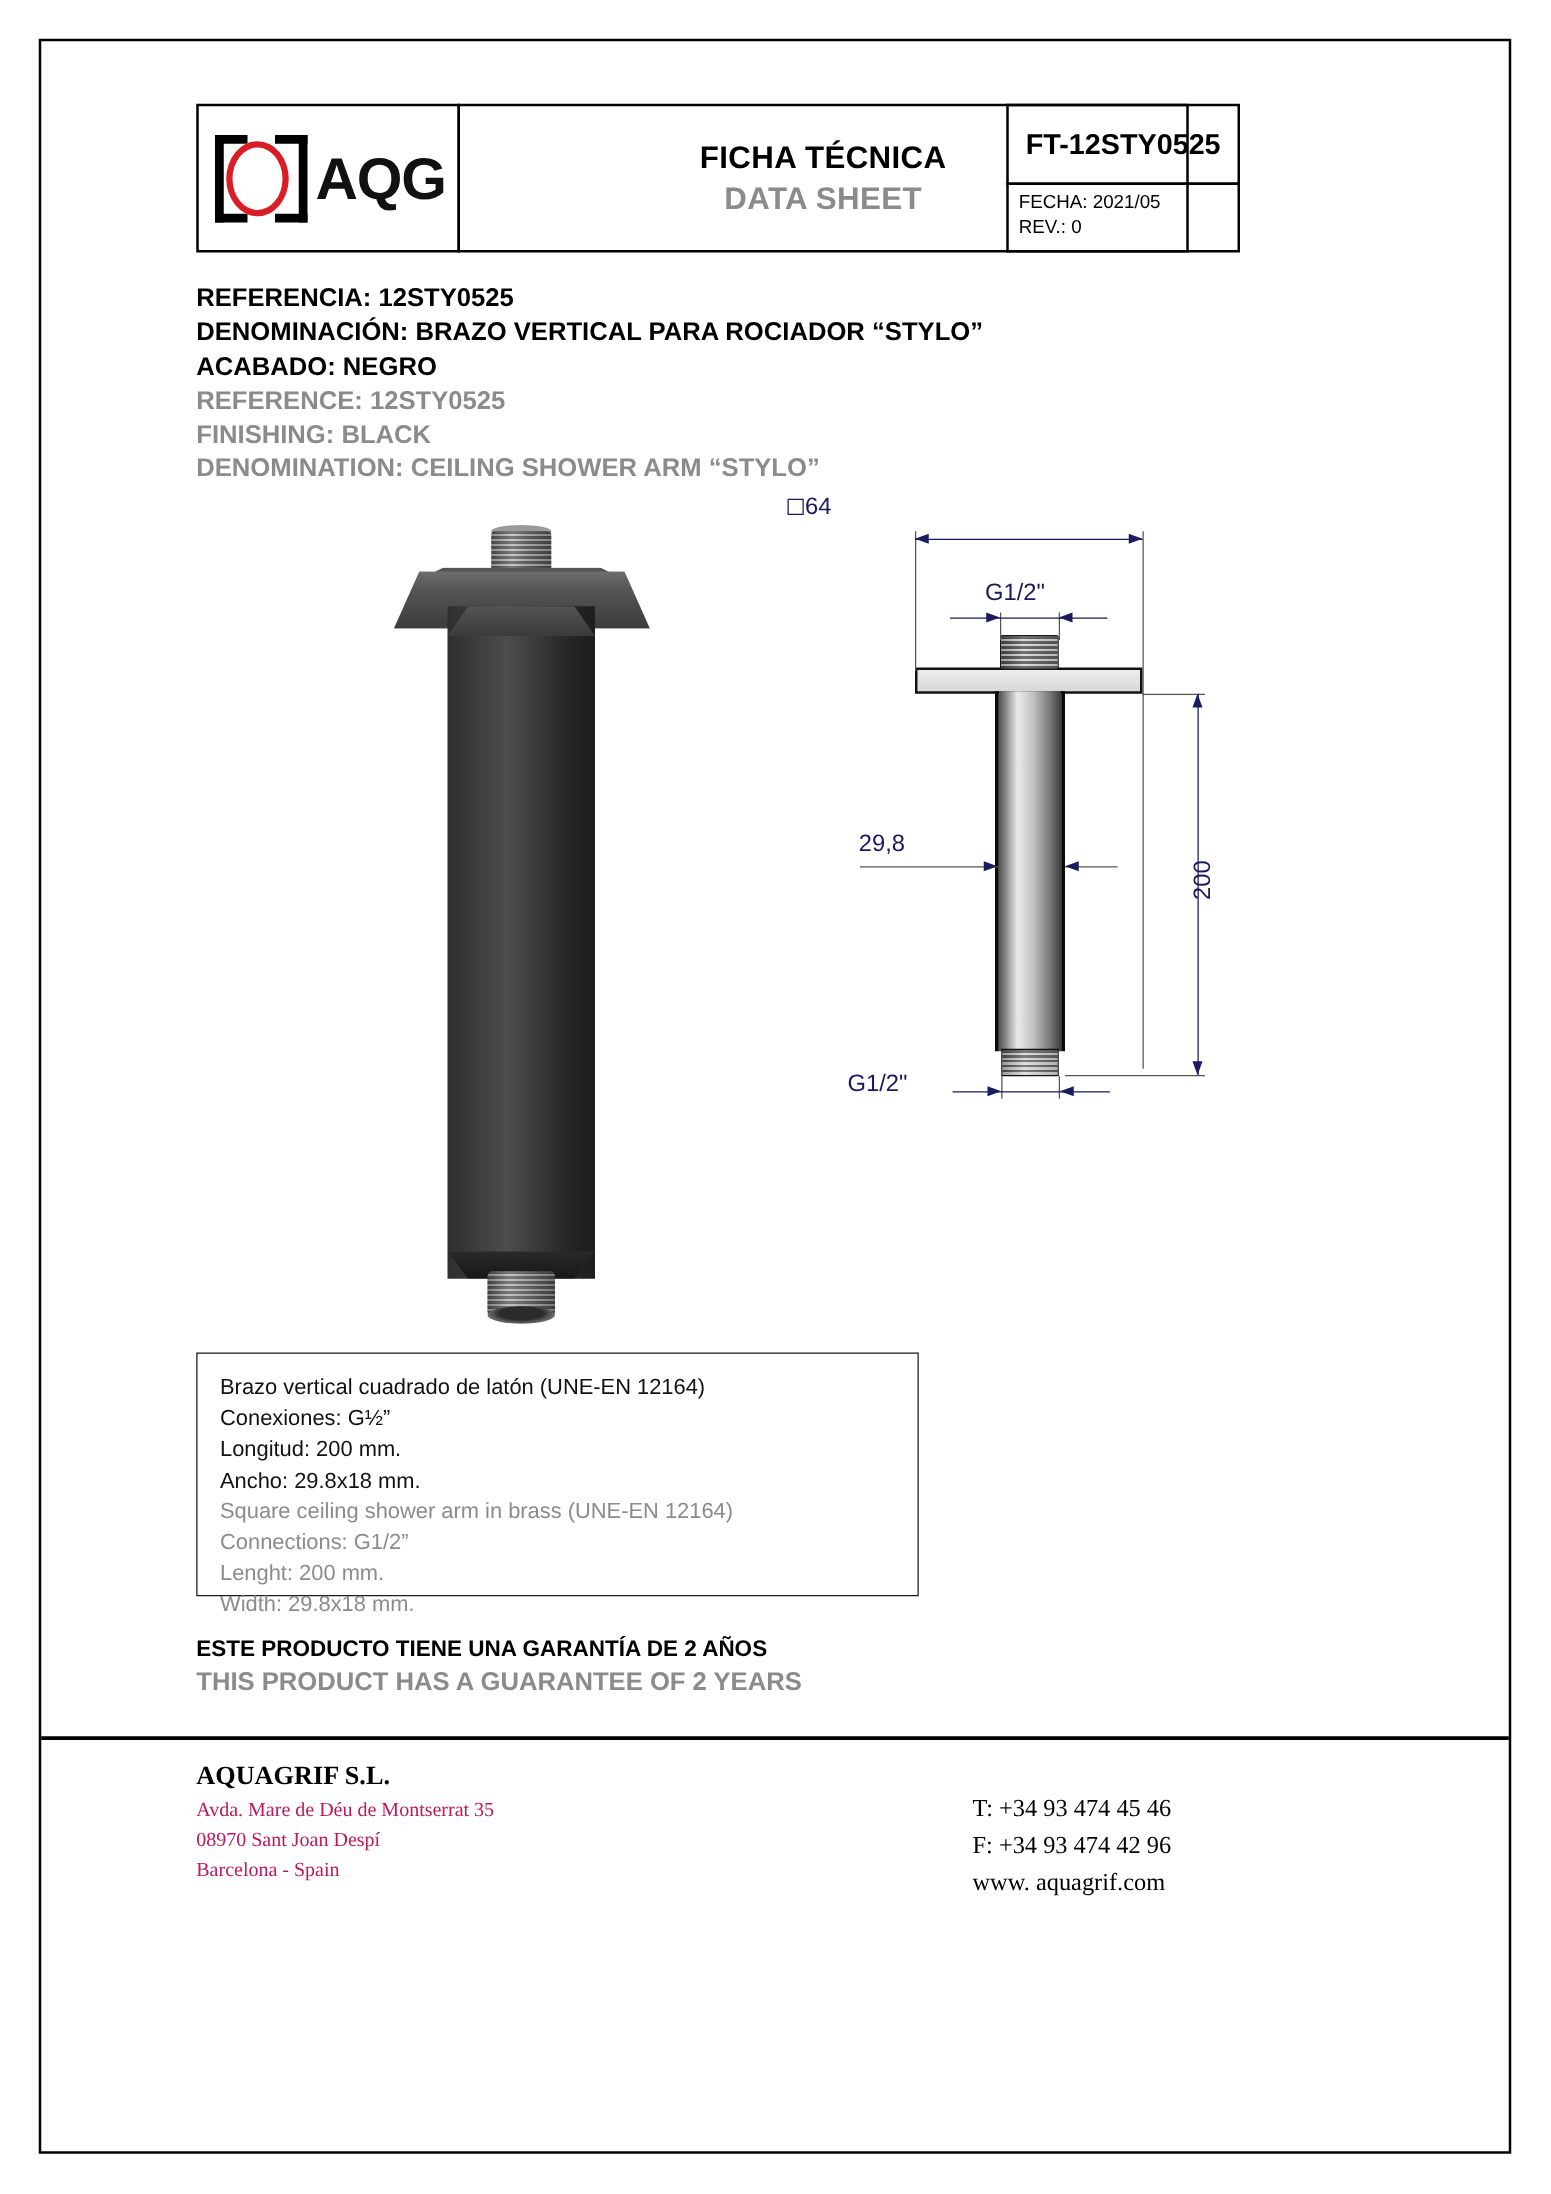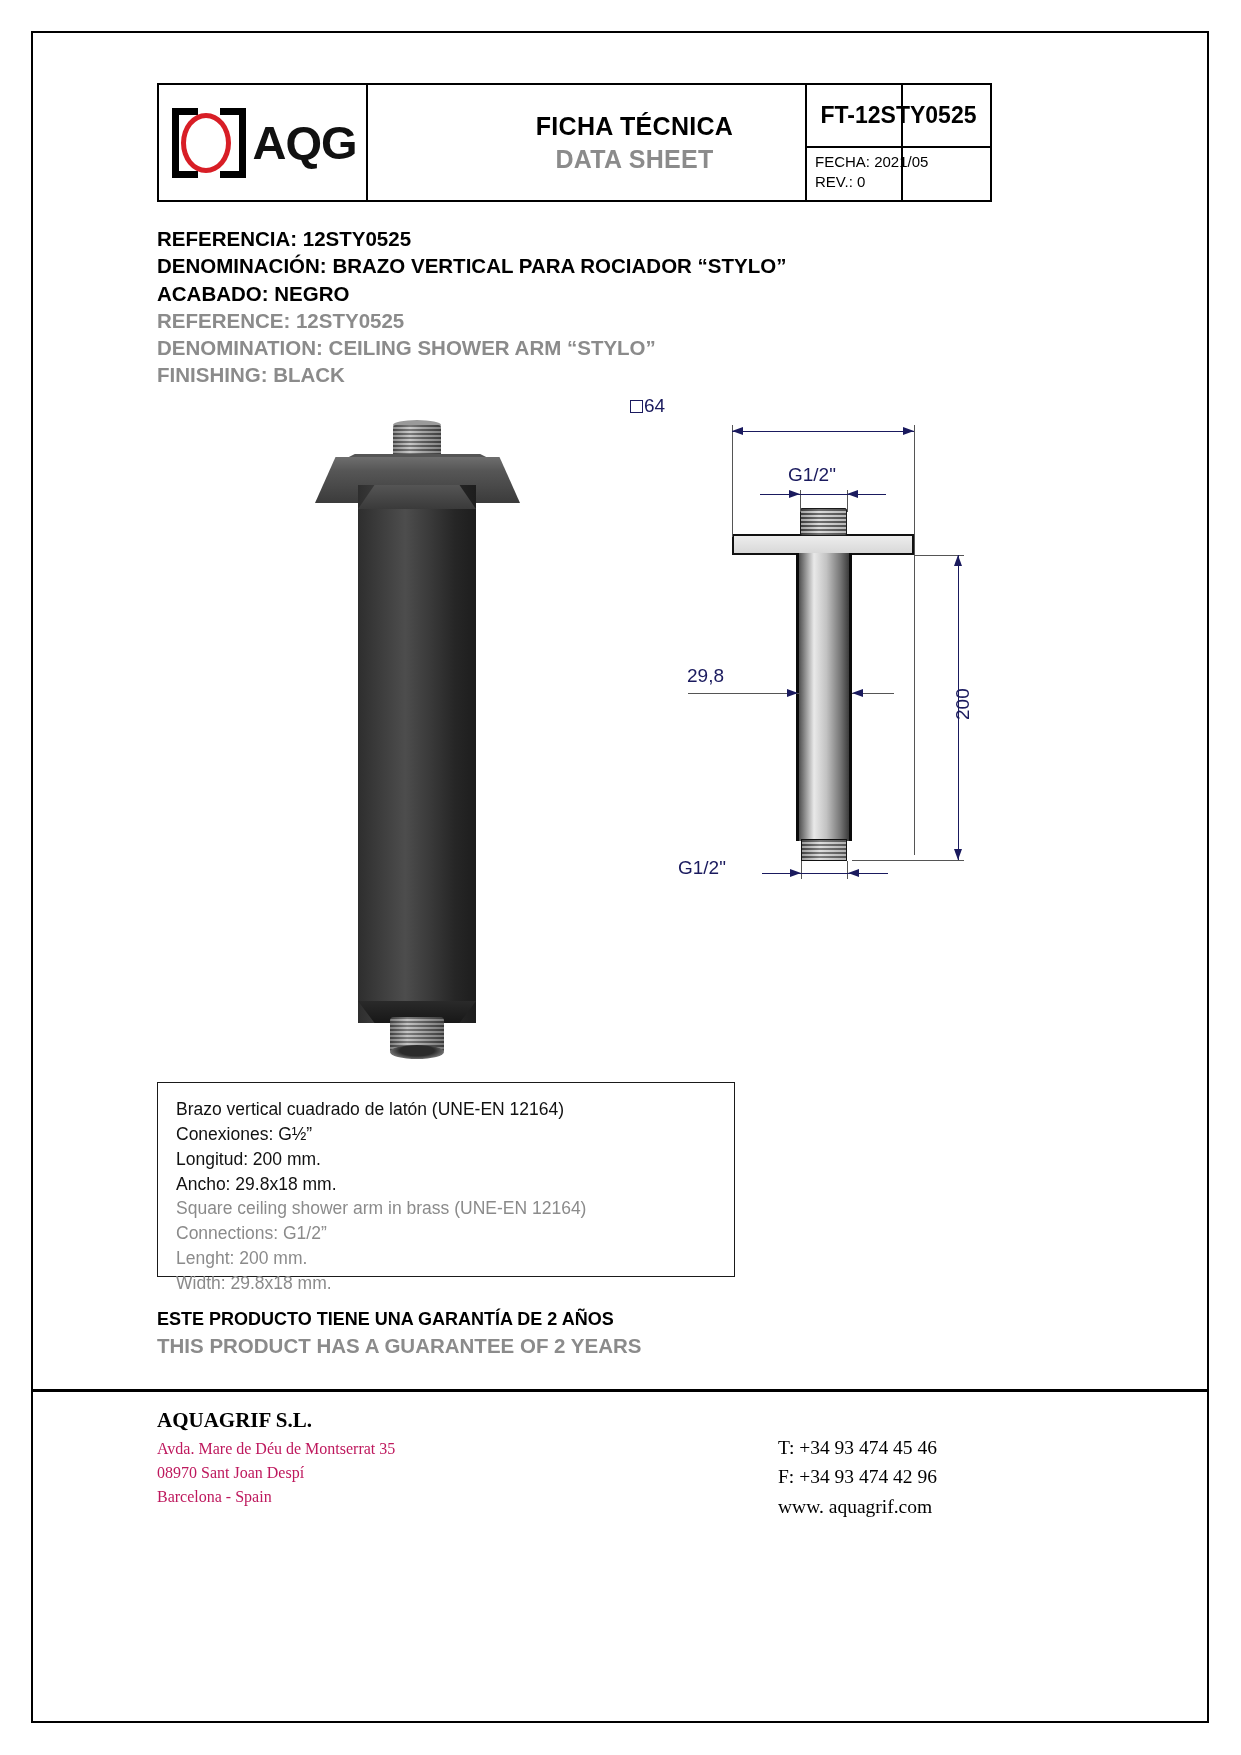--- a/index.html
+++ b/index.html
@@ -3,21 +3,21 @@
 <meta charset="utf-8">
 <style>
   html,body{margin:0;padding:0;background:#fff;}
   body{width:1241px;height:1755px;font-family:"Liberation Sans",sans-serif;position:relative;overflow:hidden;}
 
   .page-border{position:absolute;left:31px;top:31px;width:1178px;height:1692px;border:2px solid #000;box-sizing:border-box;}
 
   
   .header-table{position:absolute;left:157px;top:83px;width:833px;height:119px;box-sizing:border-box;}
   .hdr-logo-cell{position:absolute;left:0;top:0;width:211px;height:119px;border:2px solid #000;box-sizing:border-box;display:flex;align-items:center;justify-content:center;}
-  .hdr-title-cell{position:absolute;left:209px;top:0;width:537px;height:119px;border:2px solid #000;box-sizing:border-box;display:flex;flex-direction:column;align-items:center;justify-content:center;}
+  .hdr-title-cell{position:absolute;left:209px;top:0;width:585px;height:119px;border:2px solid #000;box-sizing:border-box;display:flex;flex-direction:column;align-items:center;justify-content:center;}
   .hdr-code-cell{position:absolute;left:648px;top:0;width:187px;height:65px;border:2px solid #000;box-sizing:border-box;display:flex;align-items:center;justify-content:center;}
   .hdr-date-cell{position:absolute;left:648px;top:63px;width:187px;height:56px;border:2px solid #000;box-sizing:border-box;padding:4px 0 0 8px;}
 
   .logo-wrap{display:flex;align-items:center;gap:2px;}
   .logo-mark{position:relative;width:82px;height:78px;}
   .logo-mark .br{position:absolute;background:#000;}
   .logo-mark .br-tl-h{left:4px;top:4px;width:26px;height:7px;}
   .logo-mark .br-tr-h{right:4px;top:4px;width:26px;height:7px;}
   .logo-mark .br-bl-h{left:4px;bottom:4px;width:26px;height:7px;}
   .logo-mark .br-br-h{right:4px;bottom:4px;width:26px;height:7px;}
@@ -147,22 +147,22 @@
     <div class="h-meta">REV.: 0</div>
   </div>
 
 </div>
 
 <div class="ref-block">
   <div class="ref-es">REFERENCIA: 12STY0525</div>
   <div class="ref-es">DENOMINACIÓN: BRAZO VERTICAL PARA ROCIADOR “STYLO”</div>
   <div class="ref-es">ACABADO: NEGRO</div>
   <div class="ref-en">REFERENCE: 12STY0525</div>
+  <div class="ref-en">FINISHING: BLACK</div>
   <div class="ref-en">DENOMINATION: CEILING SHOWER ARM “STYLO”</div>
-  <div class="ref-en">FINISHING: BLACK</div>
 </div>
 
 <div class="draw-area">
 
   <div class="render">
     <div class="r-nut-top-cap"></div>
     <div class="r-nut-top"></div>
     <div class="r-flange-top"></div>
     <div class="r-flange"></div>
     <div class="r-body"></div>

